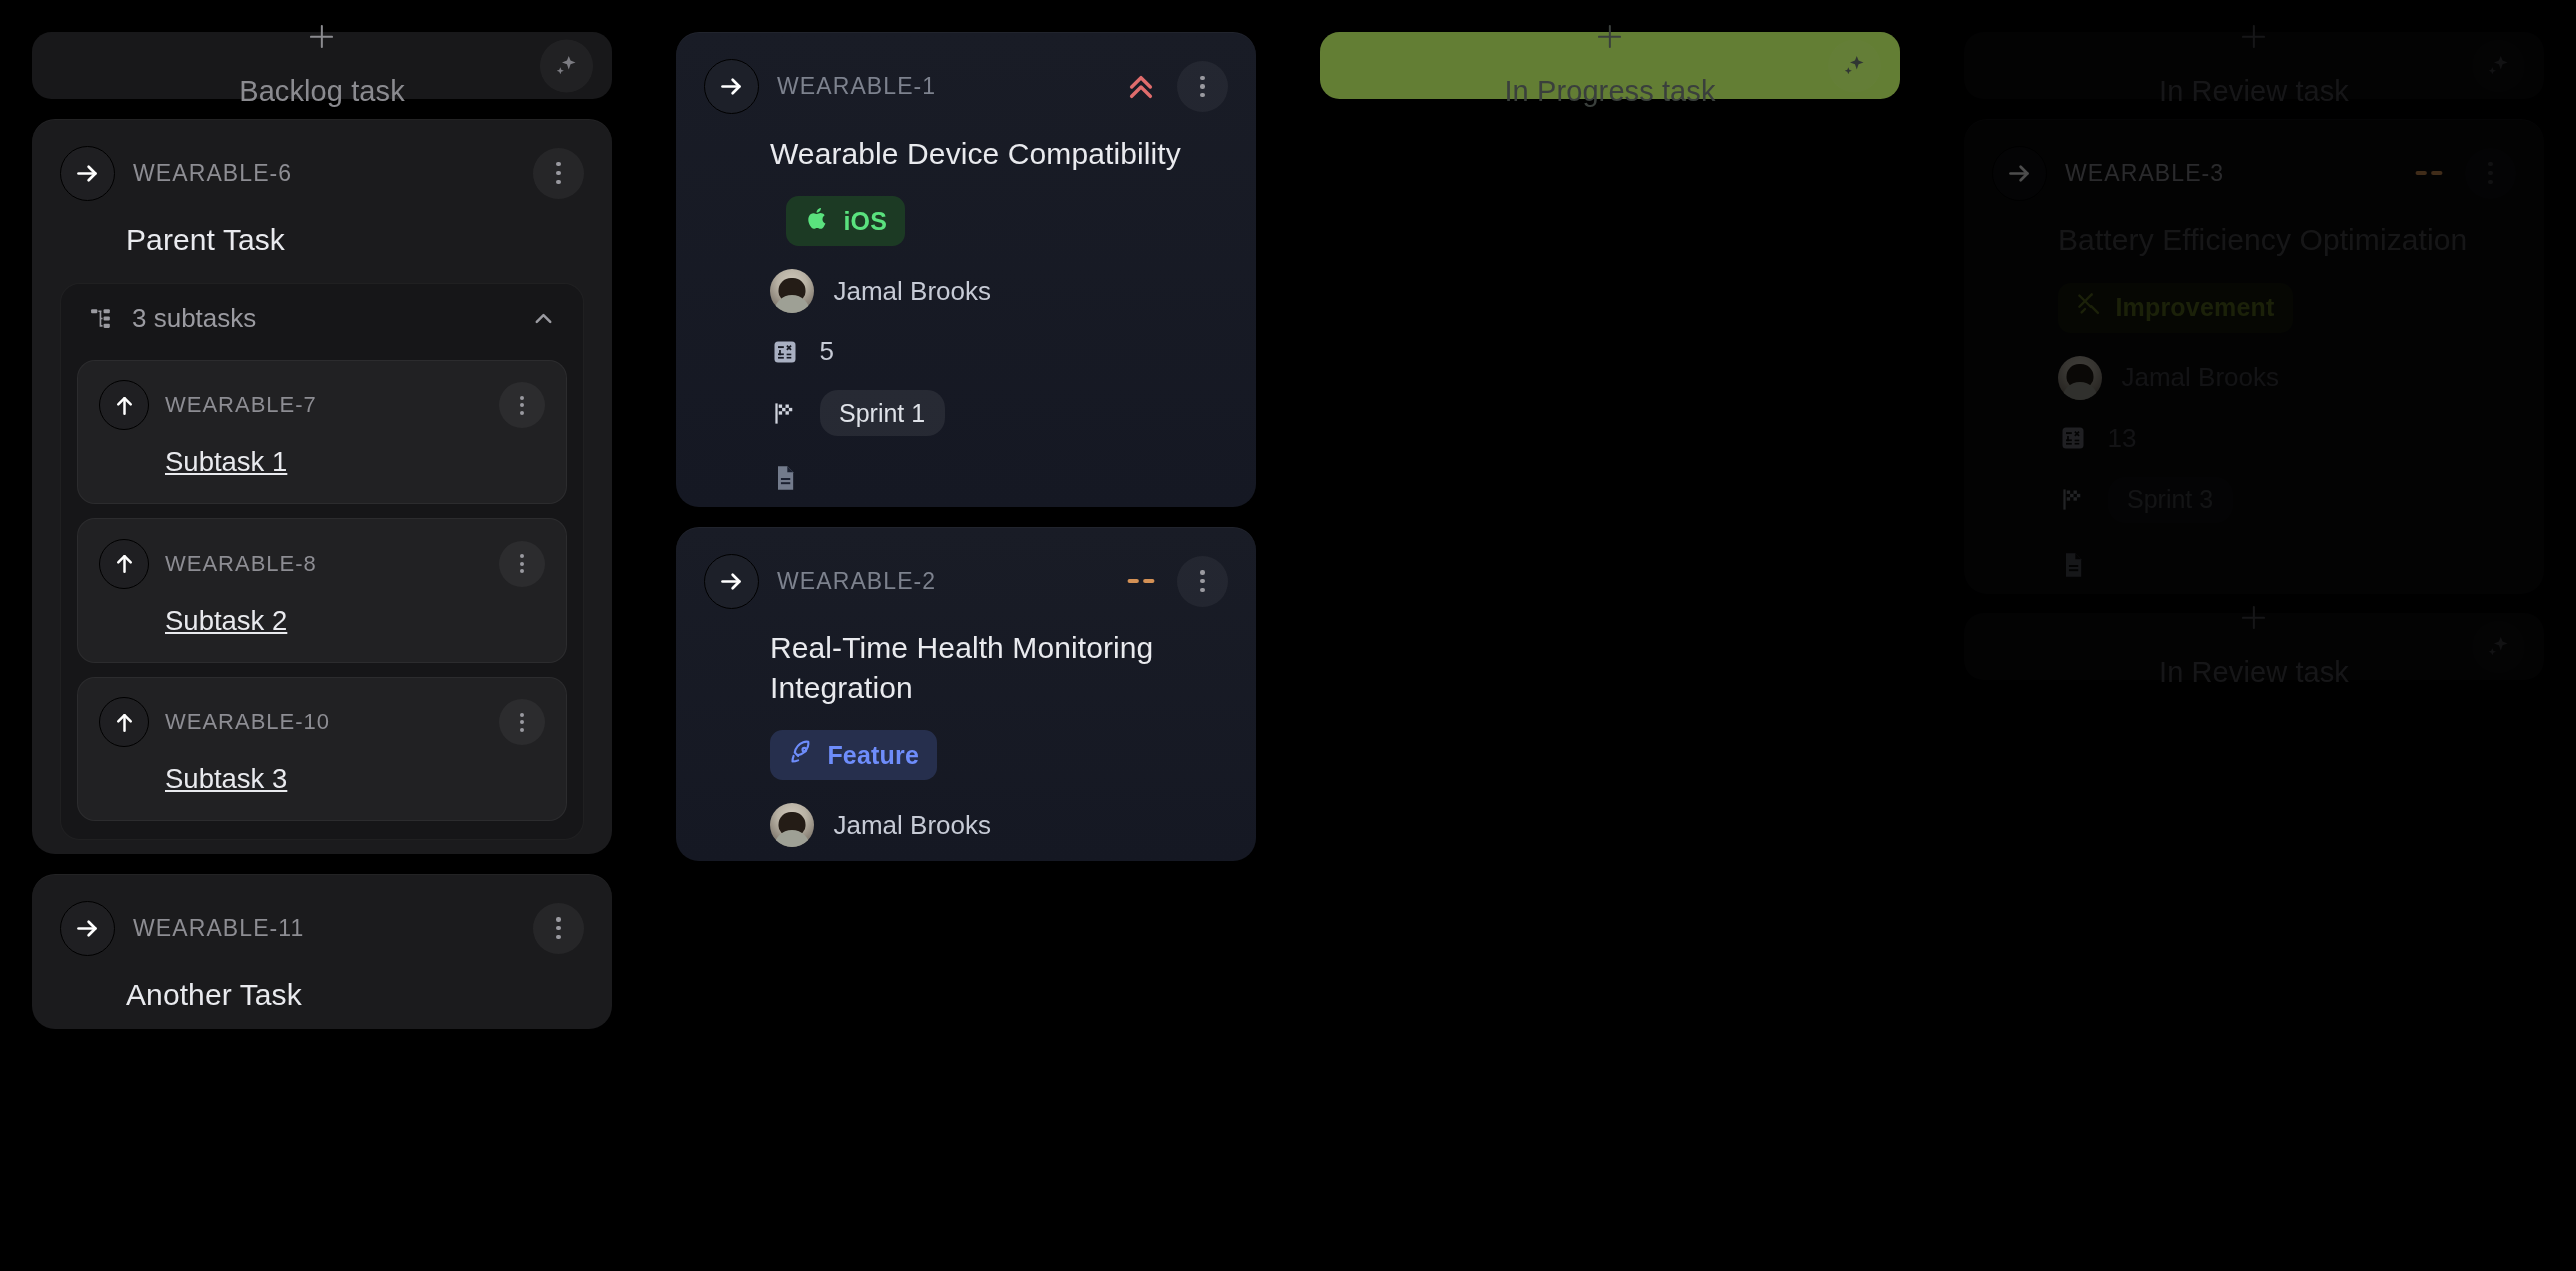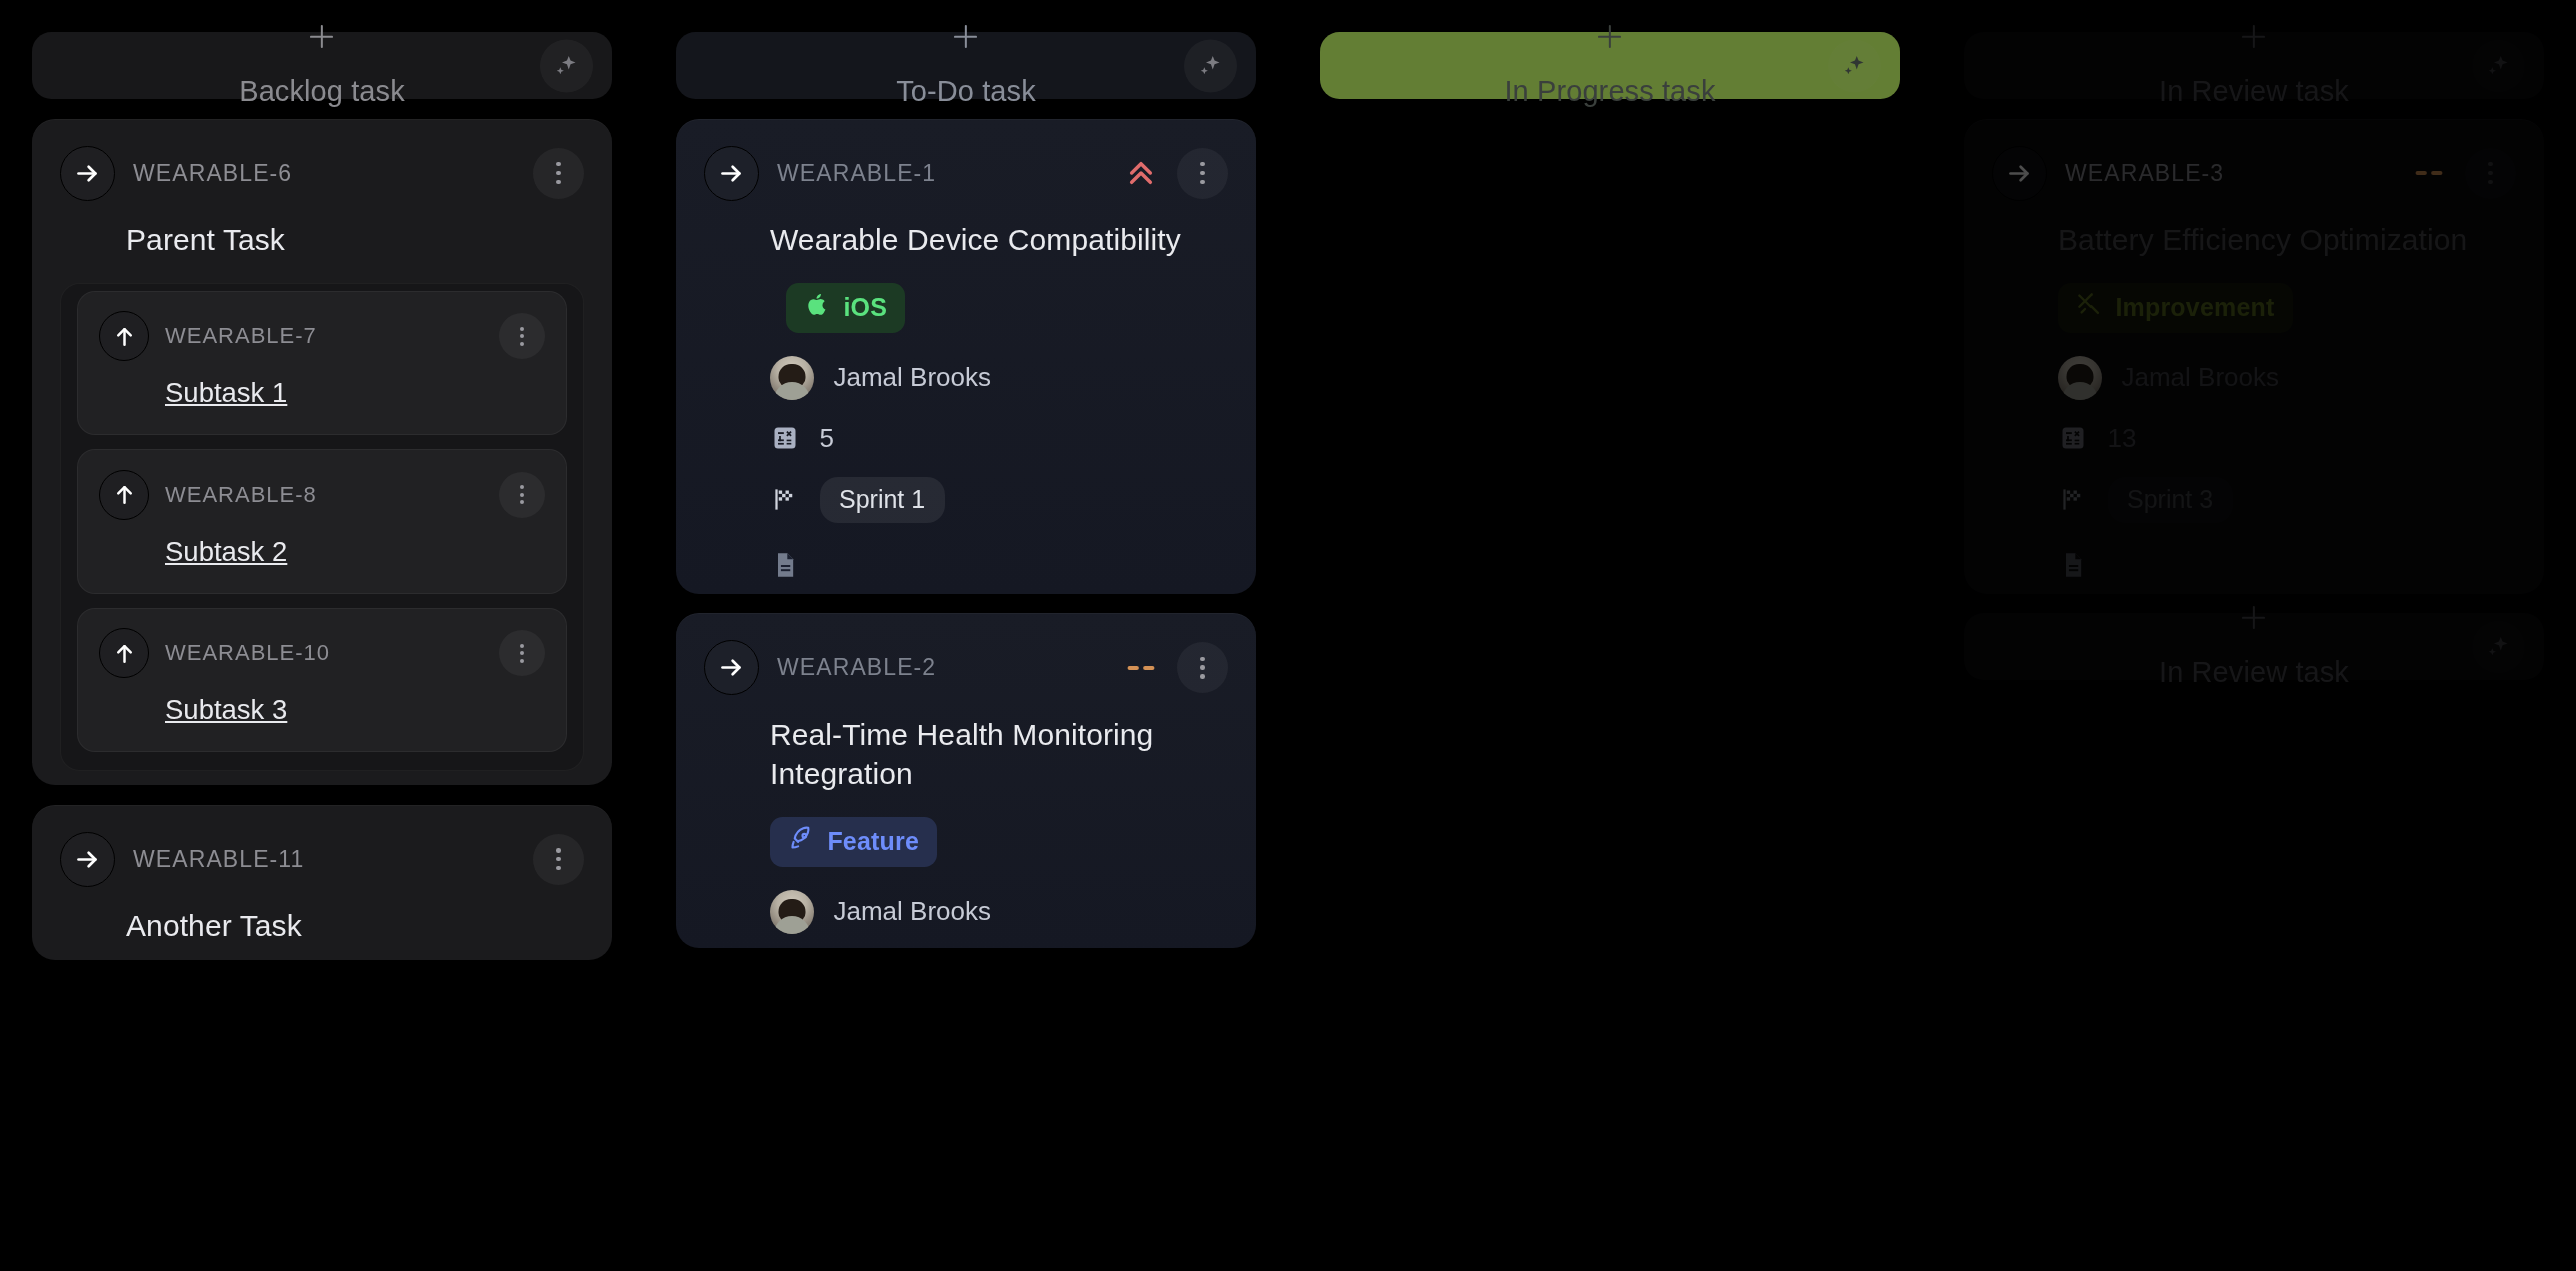--- a/index.html
+++ b/index.html
@@ -271,20 +271,38 @@
         <div class="head-spacer"></div>
         <div class="kebab-btn">
             <i></i>
             <i></i>
             <i></i>
           </div>
       </div>
       <div class="card-title">Parent Task</div>
 
       <div class="subtasks-panel">
+        <div class="subtasks-header">
+          <span class="meta-icon">
+            <svg width="25" height="25" viewBox="0 0 24 24" fill="currentColor">
+                <rect x="2" y="3" width="6" height="4" rx="1"></rect>
+                <rect x="14" y="3" width="6" height="4" rx="1"></rect>
+                <rect x="14" y="10" width="6" height="4" rx="1"></rect>
+                <rect x="14" y="17" width="6" height="4" rx="1"></rect>
+                <path d="M9 5h3M11 5v14h2M11 12h2" stroke="currentColor" stroke-width="1.6" fill="none"></path>
+              </svg>
+          </span>
+          <span>3 subtasks</span>
+          <span class="count-spacer"></span>
+          <span class="meta-icon">
+            <svg width="27" height="27" viewBox="0 0 24 24" fill="none" stroke="currentColor" stroke-width="2.2" stroke-linecap="round" stroke-linejoin="round">
+                <polyline points="6 15 12 9 18 15"></polyline>
+              </svg>
+          </span>
+        </div>
 
         <div class="subtask-list">
 
           <div class="subtask-card">
             <div class="subtask-head">
               <div class="subtask-type">
                 <svg width="25" height="25" viewBox="0 0 24 24" fill="none" stroke="currentColor" stroke-width="2.4" stroke-linecap="round" stroke-linejoin="round">
                     <line x1="12" y1="20" x2="12" y2="5"></line>
                     <polyline points="6 11 12 5 18 11"></polyline>
                   </svg>
@@ -358,32 +376,20 @@
             <i></i>
           </div>
       </div>
       <div class="card-title">Another Task</div>
     </div>
 
   </div>
 
   <div class="column">
 
-    <div class="add-pill tint-blue">
-      <div class="add-pill-inner">
-        <span class="plus-icon"></span>
-        <span>To-Do task</span>
-      </div>
-      <div class="sparkle-btn">
-        <svg width="27" height="27" viewBox="0 0 24 24" fill="currentColor">
-            <path d="M14 3l1.6 4.2L20 8.8l-4.4 1.6L14 15l-1.6-4.6L8 8.8l4.4-1.6L14 3z"></path>
-            <path d="M6.5 13l.9 2.3 2.3.9-2.3.9-.9 2.3-.9-2.3-2.3-.9 2.3-.9.9-2.3z"></path>
-          </svg>
-      </div>
-    </div>
 
     <div class="card navy">
       <div class="card-head">
         <div class="type-chip">
           <svg width="27" height="27" viewBox="0 0 24 24" fill="none" stroke="currentColor" stroke-width="2.4" stroke-linecap="round" stroke-linejoin="round">
               <line x1="4" y1="12" x2="19" y2="12"></line>
               <polyline points="13 6 19 12 13 18"></polyline>
             </svg>
         </div>
         <div class="ticket-id">WEARABLE-1</div>

